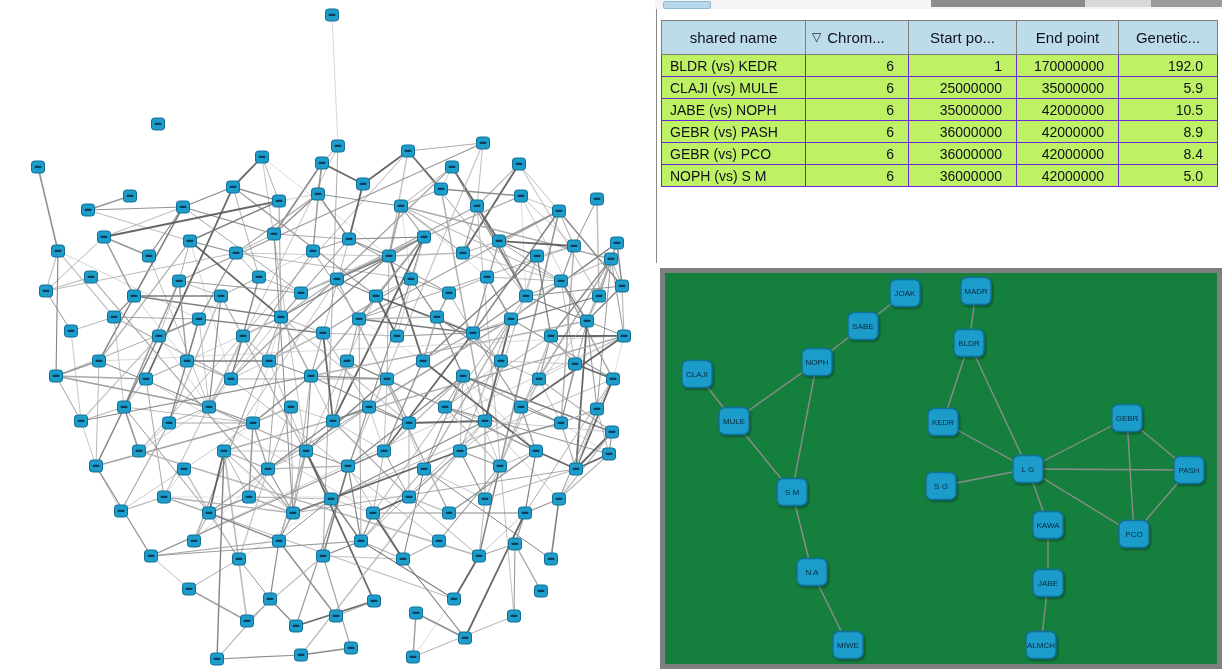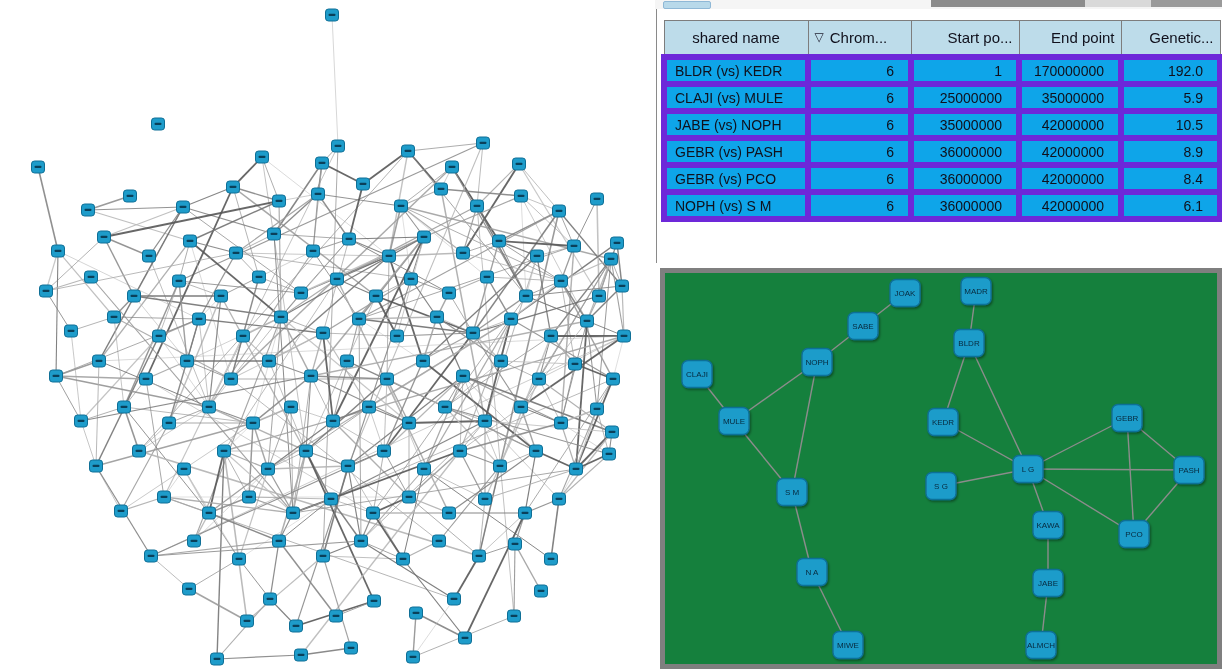--- a/index.html
+++ b/index.html
@@ -18,29 +18,29 @@
   #strip .bar2{position:absolute;left:430px;top:0;width:66px;height:7px;background:#d9d9d9;}
   #strip .bar3{position:absolute;left:496px;top:0;width:71px;height:7px;background:#9a9a9a;}
 
   
   #table-panel{position:absolute;left:656px;top:9px;width:566px;height:254px;
       background:#fff;border-left:1px solid #8a8a8a;}
   #data-table{position:absolute;left:4px;top:0;border-collapse:collapse;table-layout:fixed;
       width:556px;font-family:"Liberation Sans",sans-serif;margin-top:11px;}
   #data-table th{height:33px;background:#bddcea;border:1px solid #7d7d7d;
       font-size:15px;font-weight:normal;color:#10101c;padding:0 6px;overflow:hidden;white-space:nowrap;}
-  #data-table td{height:21px;border:6px solid #6d28d9;font-size:14px;color:#10101c;
-      padding:0 8px;overflow:hidden;white-space:nowrap;background:#0ea5e9;}
+  #data-table td{height:21px;border:1px solid #6d28d9;font-size:14px;color:#10101c;
+      padding:0 8px;overflow:hidden;white-space:nowrap;background:#bef264;}
   #data-table .al{text-align:left}
   #data-table .ar{text-align:right}
   #data-table td.ar{padding-right:14px;}
   .funnel{display:inline-block;margin-right:6px;font-size:12px;color:#223;transform:translateY(-1px);}
   th .hwrap{display:flex;align-items:center;justify-content:flex-start;}
   th .hwrap.center{justify-content:center;}
-  th .hwrap.right{justify-content:flex-end;}
+  th .hwrap.right{justify-content:center;}
 
   
   #small-panel{position:absolute;left:660px;top:268px;width:562px;height:401px;
       box-sizing:border-box;border:5px solid #7f7f7f;background:#15803d;}
   #small-net{position:absolute;left:0;top:0;}
   .nlabel{font-family:"Liberation Sans",sans-serif;font-size:8px;fill:#05293d;
       text-anchor:middle;dominant-baseline:middle;pointer-events:none;}
 </style>
 </head>
 <body>
@@ -1241,21 +1241,21 @@
             <td class="ar">6</td>
             <td class="ar">36000000</td>
             <td class="ar">42000000</td>
             <td class="ar">8.4</td>
           </tr>
           <tr>
             <td class="al">NOPH (vs) S M</td>
             <td class="ar">6</td>
             <td class="ar">36000000</td>
             <td class="ar">42000000</td>
-            <td class="ar">6.1</td>
+            <td class="ar">5.0</td>
           </tr>
         </tbody>
     </table>
   </div>
 
   <div id="small-panel">
     <svg id="small-net" width="552" height="391" viewBox="0 0 552 391">
       <defs>
         <filter id="nodeShadow" x="-40%" y="-40%" width="200%" height="200%">
           <feDropShadow dx="1.2" dy="1.6" stdDeviation="0.9" flood-color="#000" flood-opacity="0.4"></feDropShadow>

